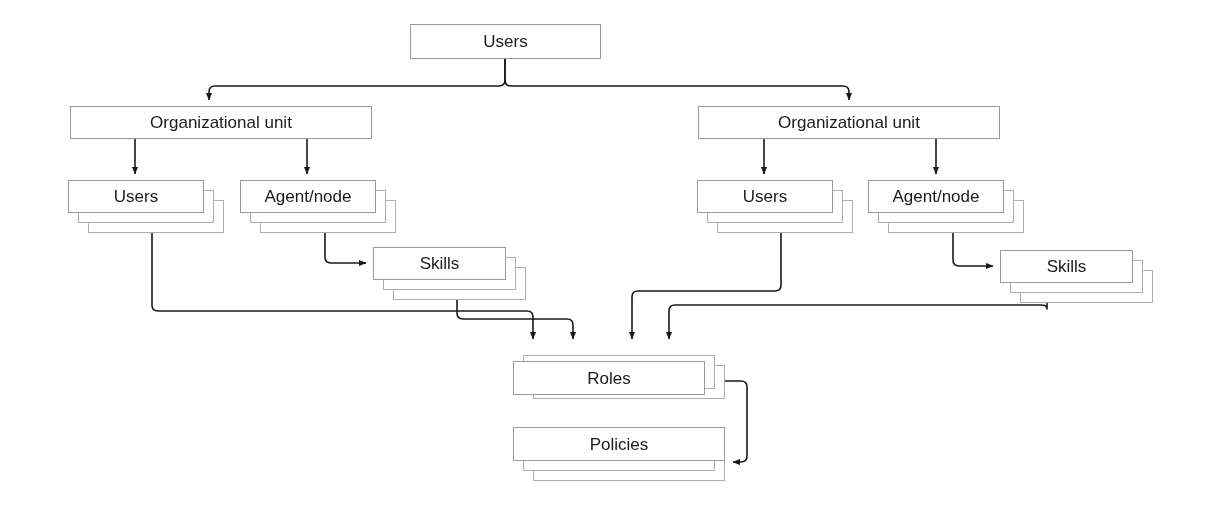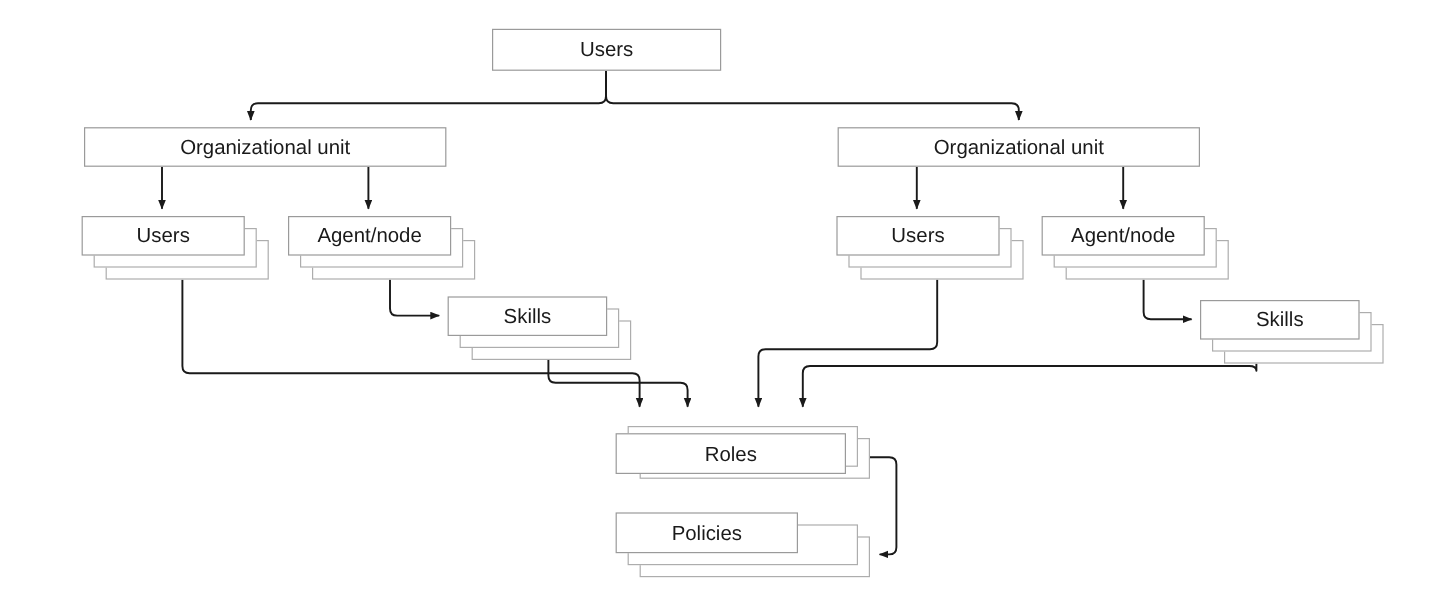--- a/index.html
+++ b/index.html
@@ -138,17 +138,17 @@
   </div>
 
   <div class="stack-shadow" style="left:533px; top:365px; width:192px; height:34px;"></div>
   <div class="stack-shadow layer2" style="left:523px; top:355px; width:192px; height:34px;"></div>
   <div class="node" style="left:513px; top:345px; width:192px; height:34px;margin-top:16px;">
     <span>Roles</span>
   </div>
 
   <div class="stack-shadow" style="left:533px; top:447px; width:192px; height:34px;"></div>
   <div class="stack-shadow layer2" style="left:523px; top:437px; width:192px; height:34px;"></div>
-  <div class="node" style="left:513px; top:427px; width:152px; height:34px;">
+  <div class="node" style="left:513px; top:427px; width:212px; height:34px;">
     <span>Policies</span>
   </div>
 
 </div>
 
 </body></html>

